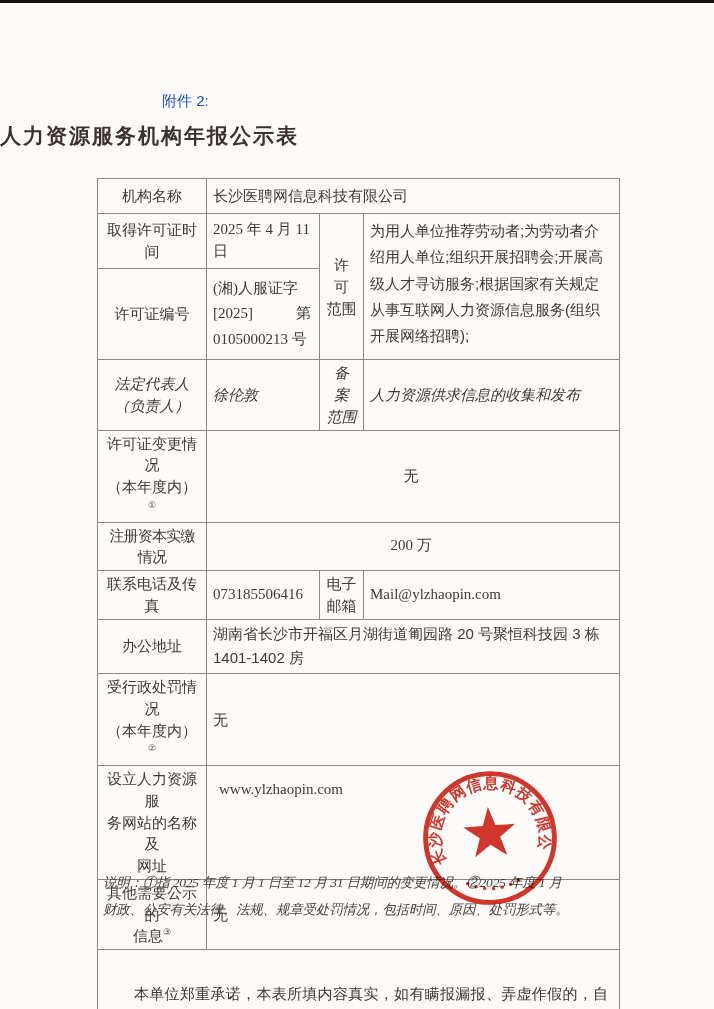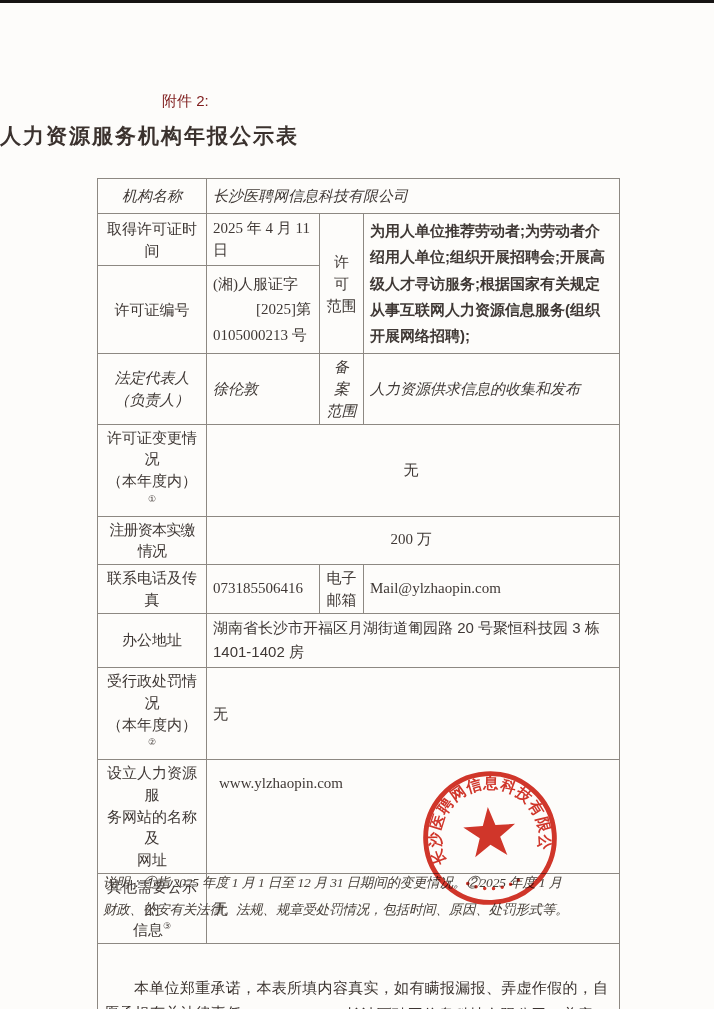--- a/index.html
+++ b/index.html
@@ -13,21 +13,21 @@
     font-family: "Liberation Sans", sans-serif;
     color: #3f3835;
   }
   .scan-edge-top {
     position: absolute; left: 0; top: 0;
     width: 714px; height: 3px;
     background: #161413;
   }
   .attachment {
     position: absolute; left: 114px; top: 92px;
-    font-size: 15px; color: #7f1d1d; padding-left: 48px;
+    font-size: 15px; color: #1d4ed8; padding-left: 48px;
   }
   .doc-title {
     position: absolute; left: 0; right: 0; top: 122px;
     text-align: left;
     font-size: 21px; font-weight: bold;
     letter-spacing: 2px;
     color: #3b322e;
     font-family: "Liberation Serif", serif;
   }
   table.report {
@@ -37,21 +37,21 @@
     table-layout: fixed;
   }
   table.report td {
     border: 1px solid #8d8882;
     vertical-align: middle;
     font-size: 15px;
     color: #3f3835;
     padding: 2px 6px;
     line-height: 1.45;
   }
-  tr.r1  { height: 35px; font-style: italic; }
+  tr.r1  { height: 35px; }
   tr.r2  { height: 38px; }
   tr.r3  { height: 78px; }
   tr.r4  { height: 49px; font-style: italic; }
   tr.r5  { height: 51px; margin-top: 20px; }
   tr.r6  { height: 39px; }
   tr.r7  { height: 37px; }
   tr.r8  { height: 47px; }
   tr.r9  { height: 63px; }
   tr.r10 { height: 75px; margin-top: 8px; }
   tr.r11 { height: 57px; }
@@ -70,21 +70,21 @@
     padding: 2px 2px;
     line-height: 1.5;
   }
   td.value { text-align: left; padding-left: 9px; padding-right: 6px; }
   td.value.center { text-align: center; padding-left: 2px; }
   td.value.vtop { vertical-align: top; padding-top: 13px; padding-left: 12px; }
   .serif { font-family: "Liberation Serif", serif; }
   sup.fn {
     font-size: 9px; vertical-align: super; line-height: 0;
   }
-  .lic-line2 { display: flex; justify-content: flex-end; padding-right: 2px; }
+  .lic-line2 { display: flex; justify-content: space-between; padding-right: 2px; }
   td.decl-cell {
     position: relative;
     vertical-align: top;
     padding: 8px 10px 0 12px;
   }
   .pledge {
     text-indent: 2em;
     font-size: 15px;
     line-height: 25px;
     color: #3d3531;
@@ -141,21 +141,21 @@
       <td class="value" colspan="3">长沙医聘网信息科技有限公司</td>
     </tr>
 
     <tr class="r2">
       <td class="label">取得许可证时间</td>
       <td class="value serif">2025 年 4 月 11 日</td>
       <td class="vlabel" rowspan="2">
         <div>许 可</div>
         <div>范围</div>
       </td>
-      <td class="value" rowspan="2" style="line-height:1.75; padding-top:4px; padding-bottom:4px;font-weight:bold;">为用人单位推荐劳动者;为劳动者介绍用人单位;组织开展招聘会;开展高级人才寻访服务;根据国家有关规定从事互联网人力资源信息服务(组织开展网络招聘);</td>
+      <td class="value" rowspan="2" style="line-height:1.75; padding-top:4px; padding-bottom:10px;">为用人单位推荐劳动者;为劳动者介绍用人单位;组织开展招聘会;开展高级人才寻访服务;根据国家有关规定从事互联网人力资源信息服务(组织开展网络招聘);</td>
     </tr>
 
     <tr class="r3">
       <td class="label">许可证编号</td>
       <td class="value serif" style="line-height:1.7;">
         <div>(湘)人服证字</div>
         <div class="lic-line2">
           <span>[2025]</span>
           <span>第</span>
         </div>

